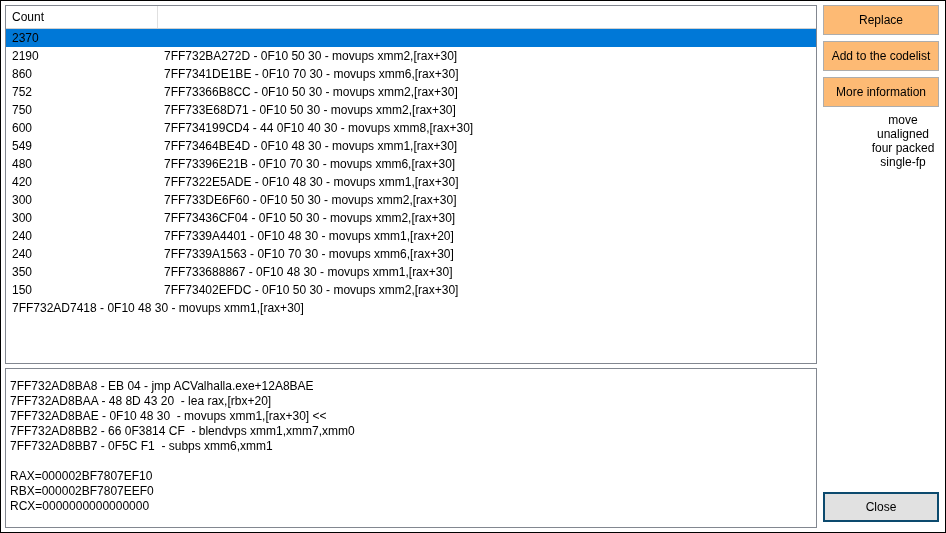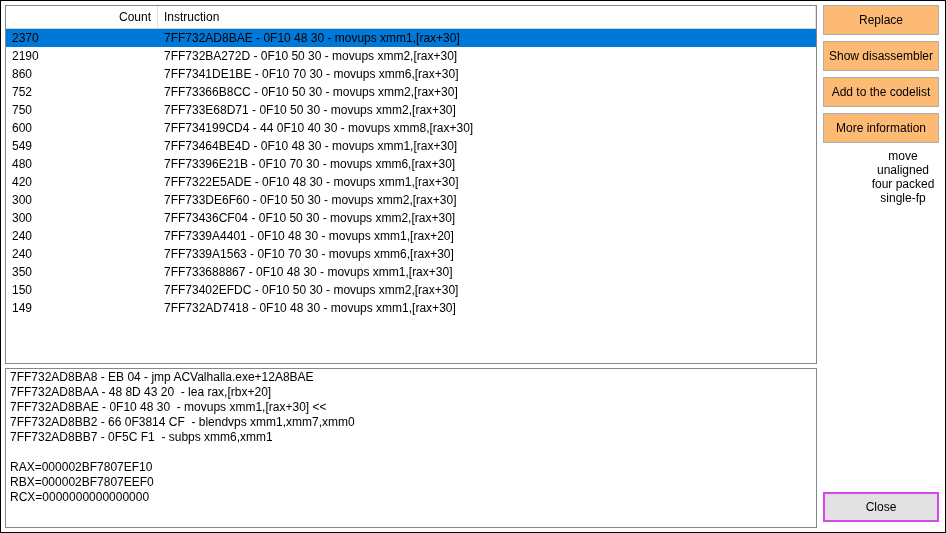--- a/index.html
+++ b/index.html
@@ -48,21 +48,21 @@
     overflow:hidden;
     min-height:200px;
   }
   .headerrow {
     display:flex; background:#fff; border-bottom:1px solid #d0d0d0; flex-shrink:0;
   }
   .headerrow .hcell {
     padding:4px 6px; font-size:12px; color:#000;
     border-right:1px solid #e0e0e0;
   }
-  .hcount { width:152px;text-align:right; }
+  .hcount { width:152px; }
   .hinstr { flex:1; }
 
   .gridbody {
     flex:1; overflow-y:scroll; overflow-x:hidden;
     scrollbar-width:auto;
   }
   .row {
     display:flex; height:18px; align-items:center;
     cursor:default;
   }
@@ -73,21 +73,21 @@
 
   .midgap { height:4px; }
 
   .bottombox {
     flex: 0 0 160px;
     border:1px solid #828790;
     background:#fff;
     overflow:scroll;
     font-family:"Segoe UI", Tahoma, Arial, sans-serif;
     font-size:12px;
-    padding:1px 4px;
+    padding:10px 4px;
     white-space:pre;
   }
   .bottombox div { line-height:15px; }
 
   .rightcol {
     width:124px; flex-shrink:0;
     display:flex; flex-direction:column;
     padding:0 2px 0 6px;
     align-items:stretch;
   }
@@ -96,21 +96,21 @@
     margin-bottom:6px;
     background:#fdba74;
     border:1px solid #adadad;
     font-family:inherit; font-size:12px;
     cursor:pointer;
     text-align:center;
     line-height:14px;
     padding:0 4px;
     display:flex; align-items:center; justify-content:center;
   }
-  .btn.focused { border:2px solid #d946ef; background:#e1e1e1; }
+  .btn.focused { border:2px solid #0c4a6e; background:#e1e1e1; }
   .infotext {
     font-size:12px; text-align:center; color:#000;
     padding:0 2px;
     margin-left:44px;
   }
   .spacer { flex:1; }
 
   
   .gridbody::-webkit-scrollbar { width:17px; }
   .gridbody::-webkit-scrollbar-track { background:#f0f0f0; }
@@ -125,26 +125,24 @@
 <div class="window">
 
 
   <div class="body">
 
     <div class="leftcol">
 
       <div class="topgrid">
         <div class="headerrow">
           <div class="hcell hcount">Count</div>
-          <div class="hcell hinstr">Instruction</div>
         </div>
         <div class="gridbody" id="gridbody">
             <div class="row selected">
               <div class="cell ccount">2370</div>
-              <div class="cell cinstr">7FF732AD8BAE - 0F10 48 30  - movups xmm1,[rax+30]</div>
             </div>
             <div class="row">
               <div class="cell ccount">2190</div>
               <div class="cell cinstr">7FF732BA272D - 0F10 50 30  - movups xmm2,[rax+30]</div>
             </div>
             <div class="row">
               <div class="cell ccount">860</div>
               <div class="cell cinstr">7FF7341DE1BE - 0F10 70 30  - movups xmm6,[rax+30]</div>
             </div>
             <div class="row">
@@ -189,35 +187,33 @@
             </div>
             <div class="row">
               <div class="cell ccount">350</div>
               <div class="cell cinstr">7FF733688867 - 0F10 48 30  - movups xmm1,[rax+30]</div>
             </div>
             <div class="row">
               <div class="cell ccount">150</div>
               <div class="cell cinstr">7FF73402EFDC - 0F10 50 30  - movups xmm2,[rax+30]</div>
             </div>
             <div class="row">
-              <div class="cell ccount">149</div>
               <div class="cell cinstr">7FF732AD7418 - 0F10 48 30  - movups xmm1,[rax+30]</div>
             </div>
           </div>
       </div>
 
       <div class="midgap"></div>
 
       <div class="bottombox" id="bottombox"><div>7FF732AD8BA8 - EB 04 - jmp ACValhalla.exe+12A8BAE</div><div>7FF732AD8BAA - 48 8D 43 20  - lea rax,[rbx+20]</div><div>7FF732AD8BAE - 0F10 48 30  - movups xmm1,[rax+30] &lt;&lt;</div><div>7FF732AD8BB2 - 66 0F3814 CF  - blendvps xmm1,xmm7,xmm0</div><div>7FF732AD8BB7 - 0F5C F1  - subps xmm6,xmm1</div><div>&nbsp;</div><div>RAX=000002BF7807EF10</div><div>RBX=000002BF7807EEF0</div><div>RCX=0000000000000000</div></div>
 
     </div>
 
     <div class="rightcol">
       <button class="btn">Replace</button>
-      <button class="btn">Show disassembler</button>
       <button class="btn">Add to the codelist</button>
       <button class="btn">More information</button>
       <div class="infotext">move unaligned four packed single-fp</div>
       <div class="spacer"></div>
       <button class="btn focused">Close</button>
     </div>
 
   </div>
 </div>
 

